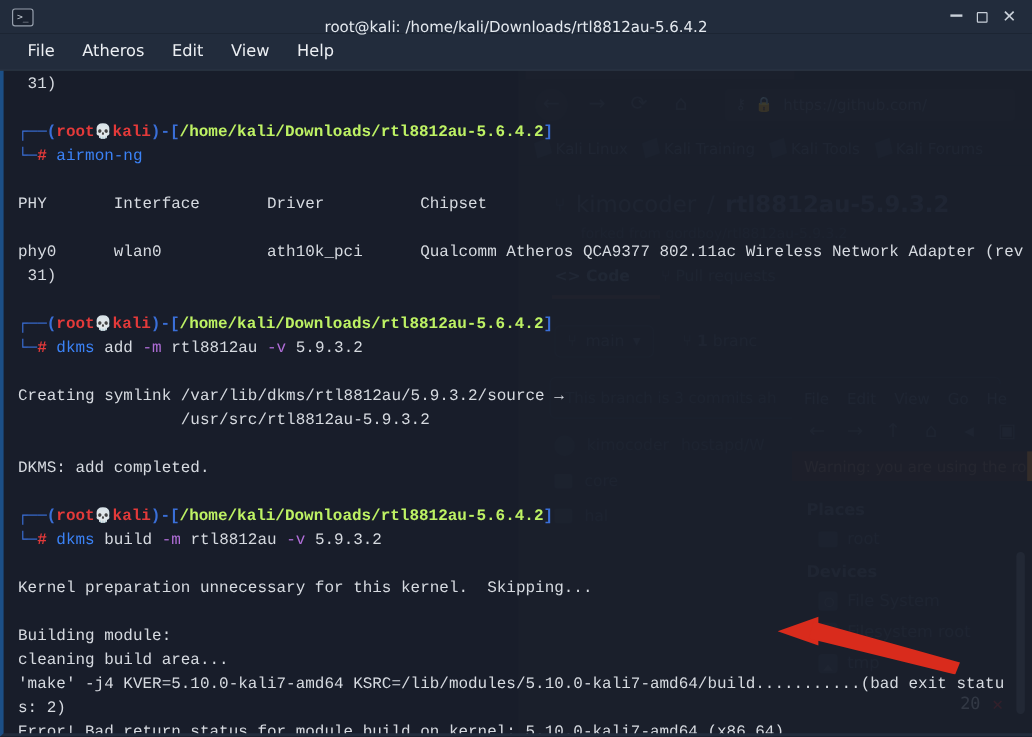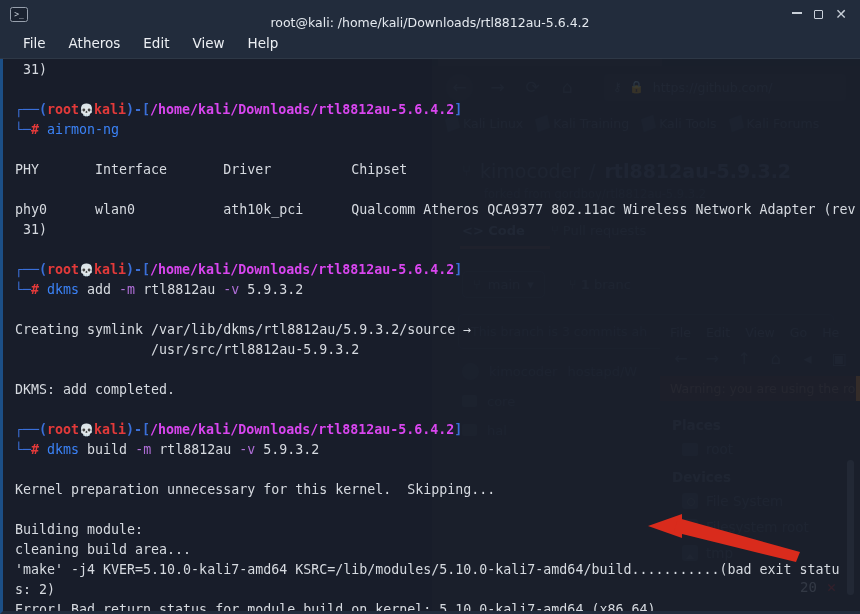--- a/index.html
+++ b/index.html
@@ -386,26 +386,26 @@
   }
   .tw-screen {
     font-family: "DejaVu Sans Mono", monospace;
     font-size: 13.3px;
     line-height: 20px;
     color: #d6dae0;
     padding: 1px 0 0 12px;
     white-space: pre;
     letter-spacing: 0px;
   }
-  .tw-screen .ln { height: 20px; }
+  .tw-screen .ln { height: 20px; font-family: Liberation Mono, monospace; }
 
   
   .c-red     { color: #e33a3a; font-weight: bold; }
   .c-blue    { color: #3a6fd8; font-weight: bold; }
-  .c-white-b { color: #d946ef; font-weight: bold; }
+  .c-white-b { color: #bef264; font-weight: bold; }
   .c-green   { color: #3b82f6; }
   .c-magenta { color: #b06ed8; }
   .c-plain   { color: #d6dae0; }
   .c-skull   { color: #f2f4f7; font-size: 12px; }
 
   
   #arrow {
     position: absolute;
     left: 648px; top: 512px;
     width: 160px; height: 50px;

